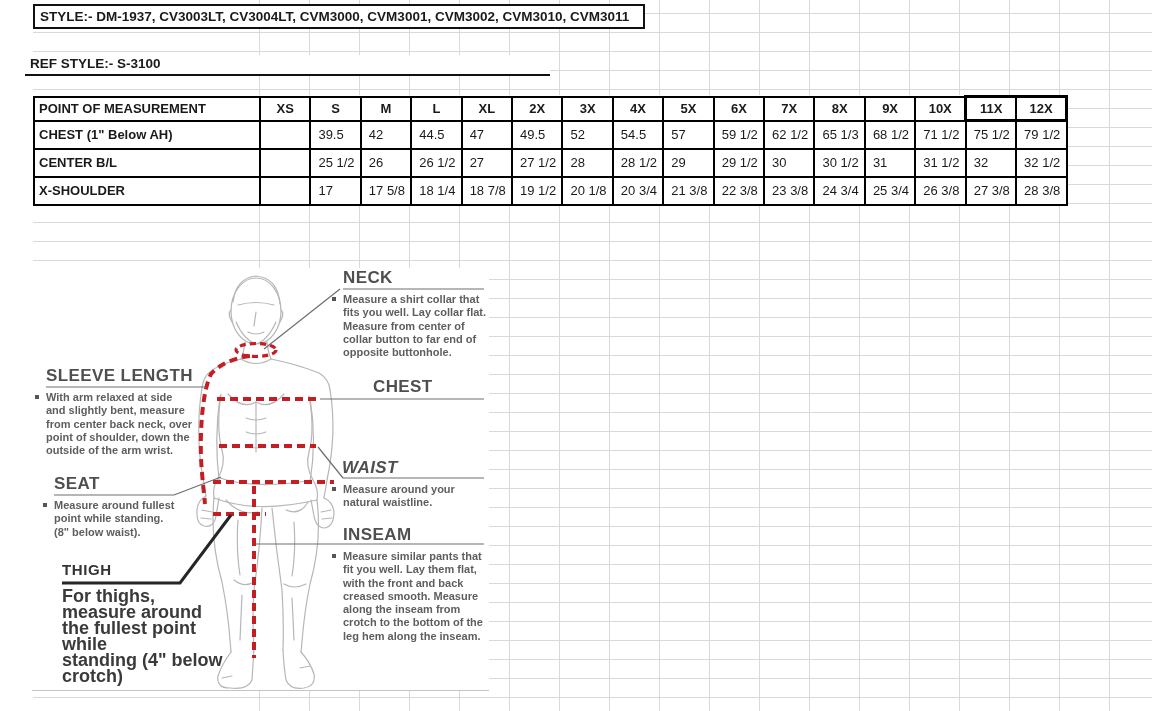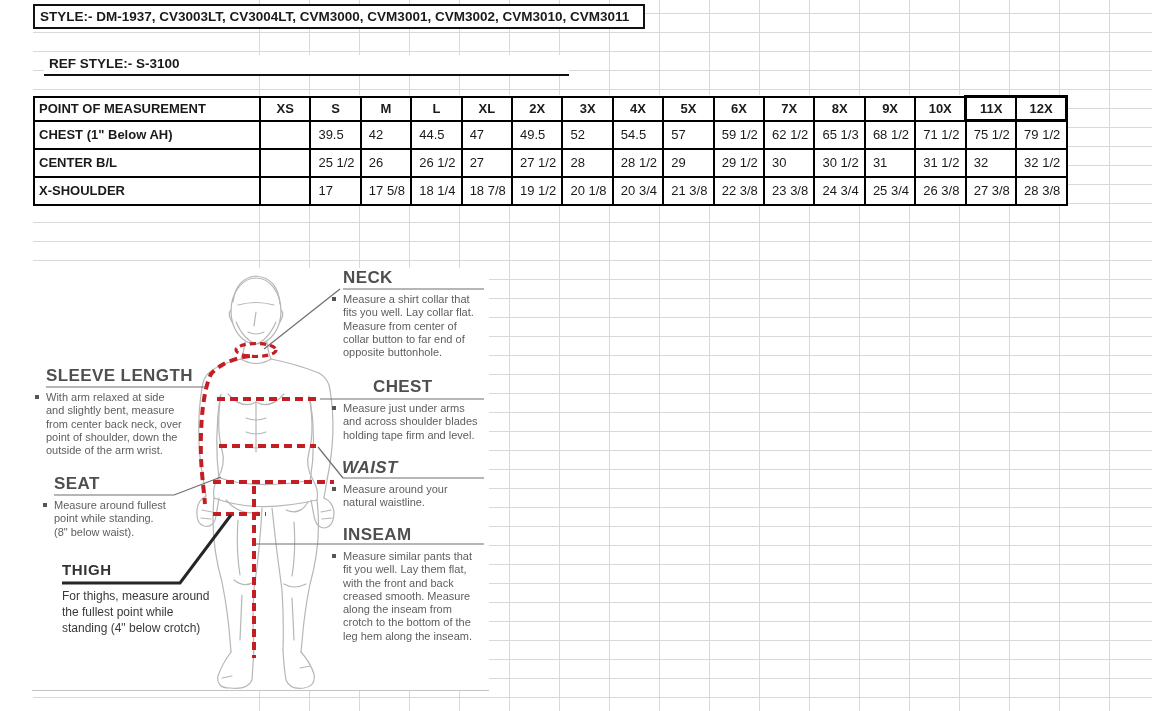--- a/index.html
+++ b/index.html
@@ -7,21 +7,21 @@
         font-family:"Liberation Sans",sans-serif;color:#1a1a1a;}
   
   .grid-h{position:absolute;left:33px;right:0;top:13px;bottom:0;z-index:0;
     background:repeating-linear-gradient(to bottom,#d9d9d9 0 1px,transparent 1px 19px);}
   .grid-v{position:absolute;left:259px;right:0;top:0;bottom:0;z-index:0;
     background:repeating-linear-gradient(to right,#d9d9d9 0 1px,transparent 1px 50px);}
   
   .style-box{position:absolute;left:33px;top:4px;width:612px;height:25px;z-index:3;
     background:#fff;border:2px solid #111;box-sizing:border-box;
     font-weight:bold;font-size:13.5px;line-height:21px;padding-left:5px;white-space:nowrap;}
-  .ref-box{position:absolute;left:44px;top:55px;width:525px;height:21px;z-index:3;
+  .ref-box{position:absolute;left:25px;top:55px;width:525px;height:21px;z-index:3;
     background:#fff;border-bottom:2px solid #111;box-sizing:border-box;
     font-weight:bold;font-size:13.5px;line-height:18px;padding-left:5px;white-space:nowrap;}
   
   #size-table{position:absolute;left:33px;top:95px;width:1035px;z-index:3;
     border-collapse:collapse;table-layout:fixed;background:#fff;font-size:13px;}
   #size-table th,#size-table td{border:2px solid #000;box-sizing:border-box;
     overflow:hidden;white-space:nowrap;}
   #size-table col.c-label{width:226px;}
   #size-table thead th{height:24px;font-weight:bold;text-align:center;}
   #size-table thead th.lbl{text-align:left;padding-left:4px;margin-top:40px;}
@@ -30,30 +30,30 @@
   #size-table thead th.hl-r{border-right-width:3px;}
   #size-table tbody th{height:28px;font-weight:bold;text-align:left;padding-left:4px;}
   #size-table tbody td{height:28px;font-weight:normal;text-align:left;padding-left:7px;}
   
   .diagram-box{position:absolute;left:32px;top:268px;width:457px;height:422px;z-index:1;
     background:#fff;border-bottom:1px solid #c4c4c4;}
   #diagram-svg{position:absolute;left:32px;top:268px;width:458px;height:422px;z-index:2;}
   .g-title{position:absolute;z-index:4;font-size:17px;font-weight:600;color:#4f4f4f;
     letter-spacing:.4px;white-space:nowrap;}
   .g-desc{position:absolute;z-index:4;font-size:11px;line-height:13.3px;color:#5e5e5e;
-    white-space:pre-line;padding-left:12px;}
+    white-space:pre-line;padding-left:12px;font-weight:bold;}
   .g-desc .blt{position:absolute;left:1px;top:4px;width:4px;height:4px;background:#555;}
   .t-neck{left:343px;top:268px;}   .d-neck{left:331px;top:293px;width:158px;}
   .t-chest{left:343px;top:377px;margin-left:30px;}  .d-chest{left:331px;top:402px;width:158px;}
   .t-waist{left:342px;top:458px;font-style:italic;}  .d-waist{left:331px;top:483px;width:158px;}
   .t-inseam{left:343px;top:525px;} .d-inseam{left:331px;top:550px;width:162px;}
   .t-sleeve{left:46px;top:366px;}  .d-sleeve{left:34px;top:391px;width:162px;}
   .t-seat{left:54px;top:474px;}    .d-seat{left:42px;top:499px;width:152px;}
   .t-thigh{left:62px;top:561px;font-size:15px;color:#333;letter-spacing:.6px;}
-  .d-thigh{left:62px;top:588px;width:170px;font-size:12px;line-height:16px;color:#3a3a3a;padding-left:0;}
+  .d-thigh{left:62px;top:588px;width:170px;font-size:18px;line-height:16px;color:#3a3a3a;padding-left:0;}
 </style>
 </head>
 <body>
 
 <div id="page">
   <div class="grid-h"></div>
   <div class="grid-v"></div>
 
   <div class="style-box">STYLE:- DM-1937, CV3003LT, CV3004LT, CVM3000, CVM3001, CVM3002, CVM3010, CVM3011</div>
   <div class="ref-box">REF STYLE:- S-3100</div>
@@ -228,23 +228,20 @@
   </svg>
 
   <div class="g-title t-neck">NECK</div>
   <div class="g-desc  d-neck"><span class="blt"></span><span>Measure a shirt collar that
 fits you well. Lay collar flat.
 Measure from center of
 collar button to far end of
 opposite buttonhole.</span></div>
 
   <div class="g-title t-chest">CHEST</div>
-  <div class="g-desc  d-chest"><span class="blt"></span><span>Measure just under arms
-and across shoulder blades
-holding tape firm and level.</span></div>
 
   <div class="g-title t-waist">WAIST</div>
   <div class="g-desc  d-waist"><span class="blt"></span><span>Measure around your
 natural waistline.</span></div>
 
   <div class="g-title t-inseam">INSEAM</div>
   <div class="g-desc  d-inseam"><span class="blt"></span><span>Measure similar pants that
 fit you well. Lay them flat,
 with the front and back
 creased smooth. Measure

